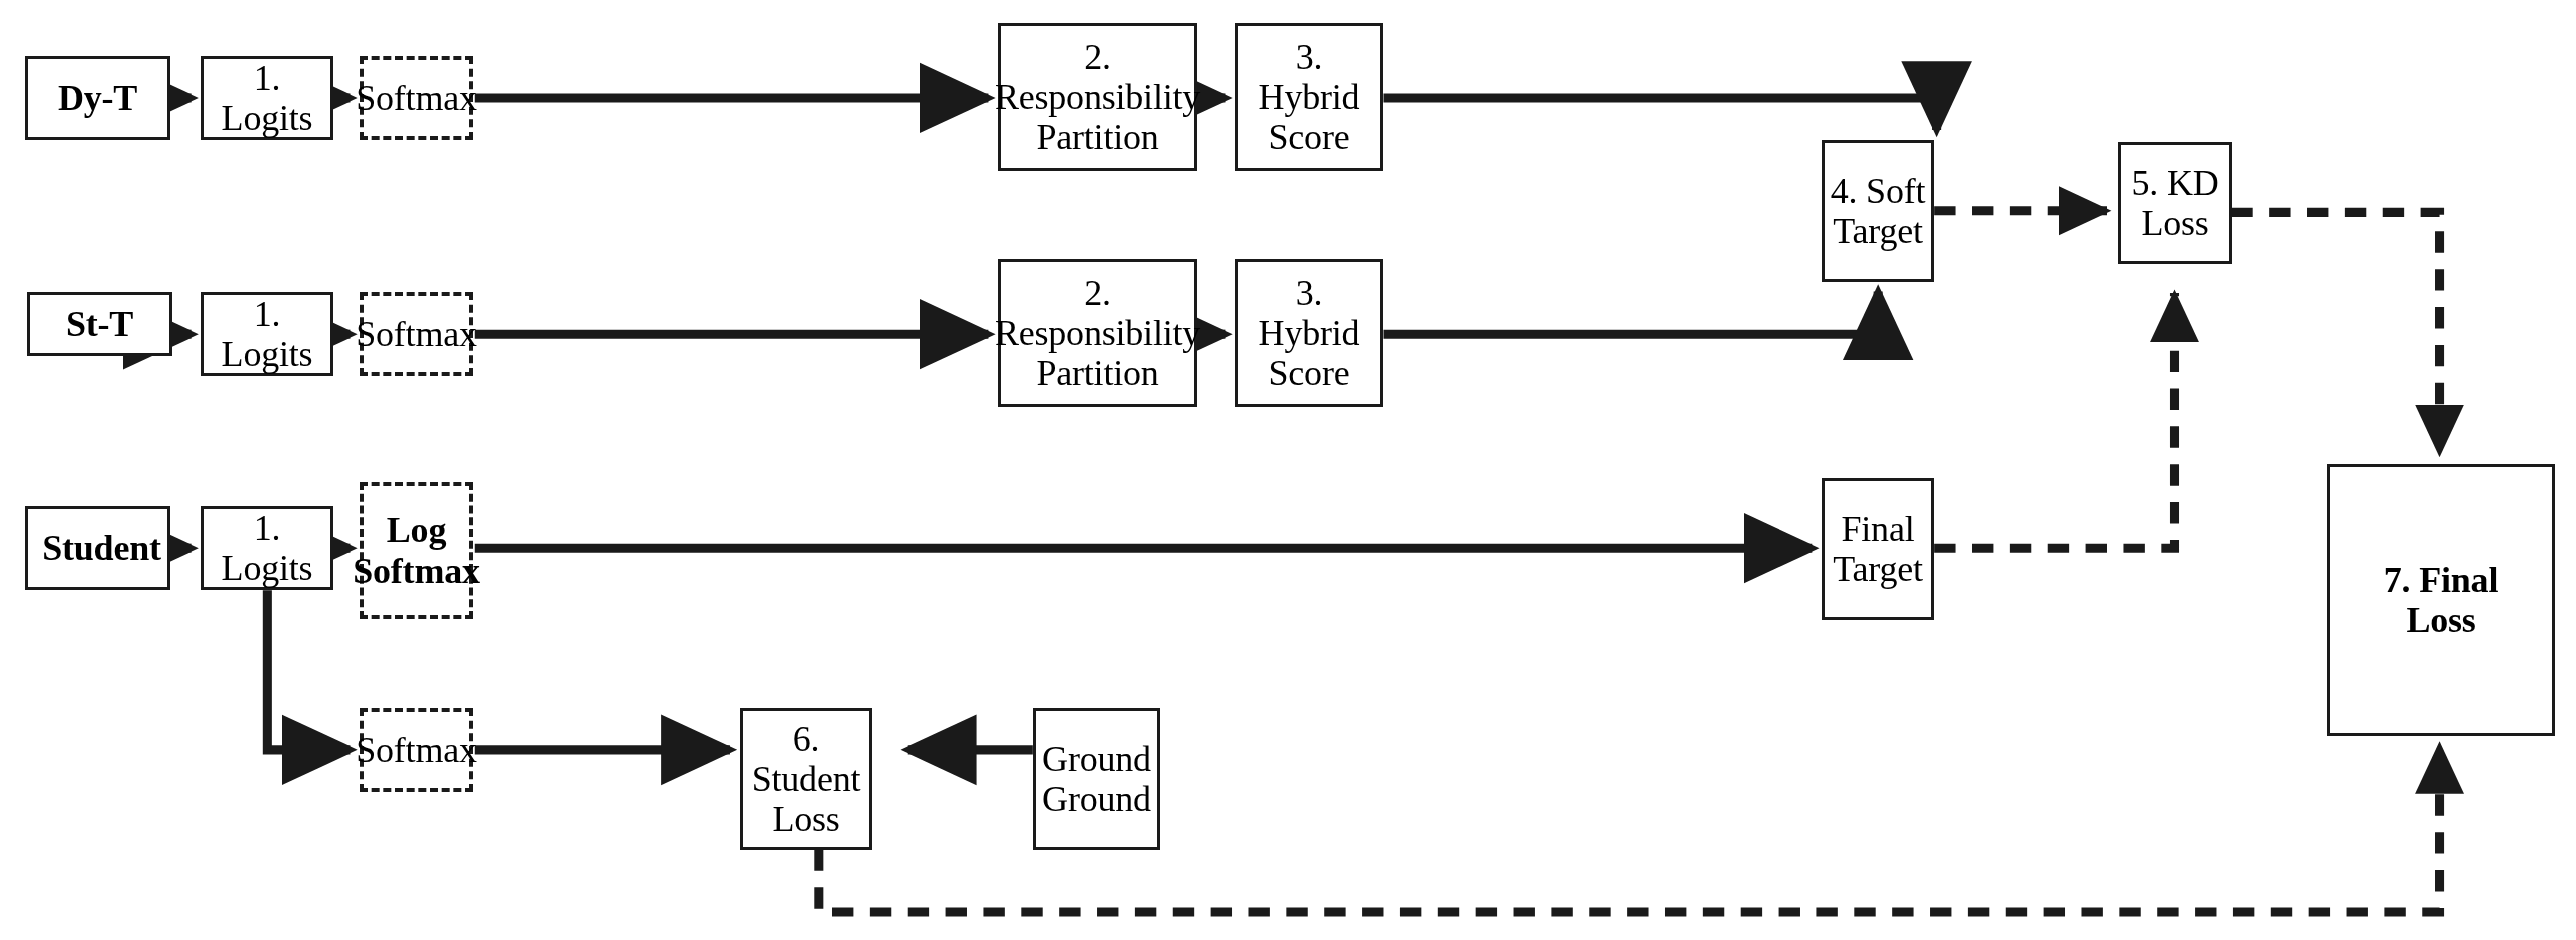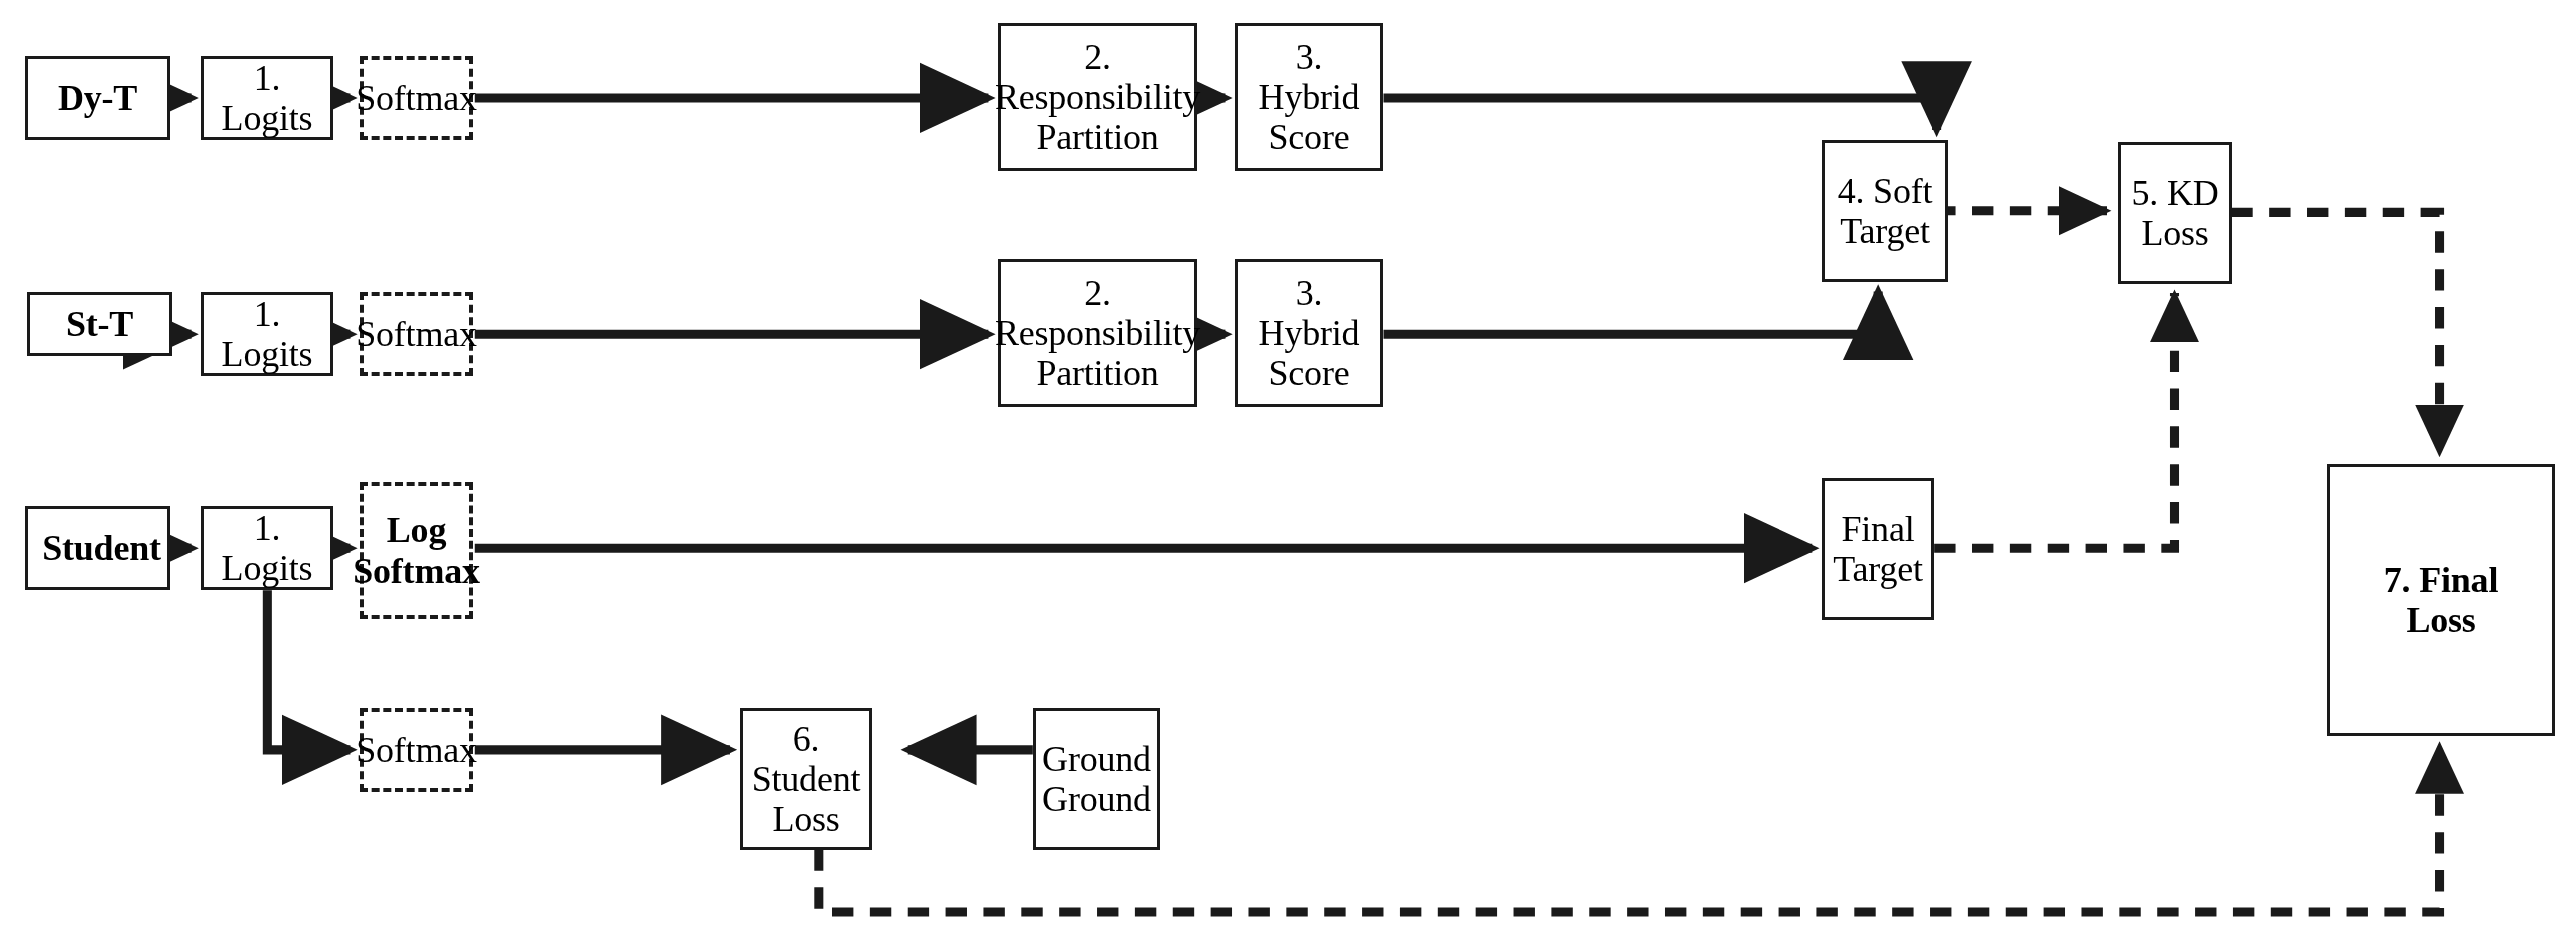--- a/index.html
+++ b/index.html
@@ -115,27 +115,27 @@
           <span>2. Responsibility</span>
           <span>Partition</span>
         </div>
       </div>
       <div class="node solid" style="left: 1235px; top: 23px; width: 148px; height: 148px;">
         <div>
           <span>3. Hybrid</span>
           <span>Score</span>
         </div>
       </div>
-      <div class="node solid" style="left: 1822px; top: 140px; width: 126px; height: 142px;">
+      <div class="node solid" style="left: 1822px; top: 140px; width: 112px; height: 142px;">
         <div>
           <span>4. Soft</span>
           <span>Target</span>
         </div>
       </div>
-      <div class="node solid" style="left: 2118px; top: 142px; width: 114px; height: 142px;">
+      <div class="node solid" style="left: 2118px; top: 142px; width: 114px; height: 122px;">
         <div>
           <span>5. KD</span>
           <span>Loss</span>
         </div>
       </div>
       <div class="node solid bold" style="left: 27px; top: 292px; width: 145px; height: 64px;">
         <div>
           <span>St-T</span>
         </div>
       </div>

